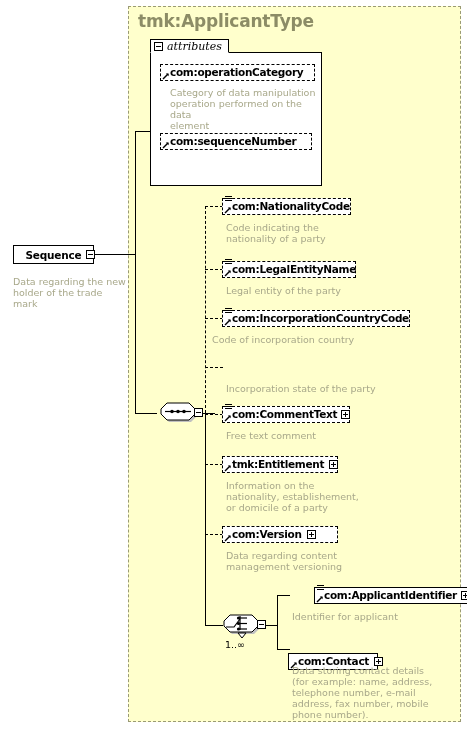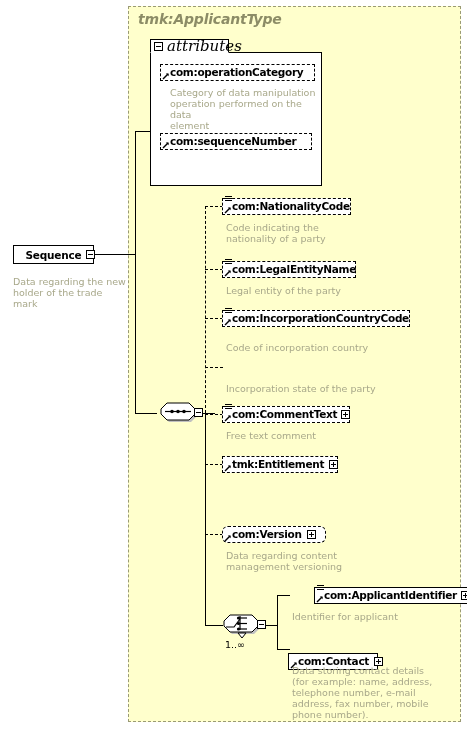--- a/index.html
+++ b/index.html
@@ -30,26 +30,25 @@
     width: 333px;
     height: 716px;
     background: #ffffcc;
     border: 1px dashed #9a9a74;
     box-sizing: border-box;
   }
   .type-title {
     position: absolute;
     left: 138px;
     top: 11px;
-    font-size: 14px;
+    font-size: 17px;
     font-weight: bold;
     color: #8c8c66;
     letter-spacing: -0.2px;
     white-space: nowrap;
-    font-style: italic;
   }
 
   
   .attr-panel {
     position: absolute;
     left: 150px;
     top: 52px;
     width: 172px;
     height: 134px;
     background: #ffffff;
@@ -65,21 +64,21 @@
     background: #ffffff;
     border: 1px solid #000000;
     border-bottom: 1px solid #ffffff;
     box-sizing: border-box;
     display: flex;
     align-items: center;
     gap: 4px;
     padding-left: 3px;
   }
   .attr-tab .lbl {
-    font-size: 15px;
+    font-size: 11px;
     font-style: italic;
     color: #000000;
     font-family: "DejaVu Serif", serif;
   }
 
   
   .exp {
     width: 9px;
     height: 9px;
     border: 1px solid #000000;
@@ -345,21 +344,21 @@
           <i></i>
           <i></i>
         </span>
       <svg class="arrow-glyph" viewBox="0 0 8 8">
         <path d="M1,7 L6,2" stroke="#000" stroke-width="1.4" fill="none"></path>
         <path d="M6.6,1.4 L6.6,4.2 L3.8,1.4 Z" fill="#000"></path>
       </svg>
       <span class="name">com:IncorporationCountryCode</span>
     </div>
   </div>
-  <div class="doc" style="left:226px; top:334px; width:200px;margin-top:8px;">Code of incorporation country</div>
+  <div class="doc" style="left:212px; top:334px; width:200px;">Code of incorporation country</div>
 
   <div class="ln dash-h" style="left:205px; top:367px; width:18px;"></div>
   <div class="doc" style="left:226px; top:383px; width:200px;">Incorporation state of the party</div>
 
   <div class="ln dash-h" style="left:205px; top:414px; width:18px;"></div>
   <div class="node-wrap" style="left:222px; top:406px;">
     <div class="node dashed" style="position:relative; width:128px;">
       <span class="attr-glyph">
           <i></i>
           <i></i>
@@ -379,24 +378,27 @@
   <div class="node-wrap" style="left:222px; top:456px;">
     <div class="node dashed" style="position:relative; width:116px;">
       <svg class="arrow-glyph" viewBox="0 0 8 8">
         <path d="M1,7 L6,2" stroke="#000" stroke-width="1.4" fill="none"></path>
         <path d="M6.6,1.4 L6.6,4.2 L3.8,1.4 Z" fill="#000"></path>
       </svg>
       <span class="name">tmk:Entitlement</span>
       <span class="exp plus" style="margin-left:5px;"></span>
     </div>
   </div>
+  <div class="doc" style="left:226px; top:480px; width:200px;">Information on the
+nationality, establishement,
+or domicile of a party</div>
 
   <div class="ln dash-h" style="left:205px; top:534px; width:18px;"></div>
   <div class="node-wrap" style="left:222px; top:526px;">
-    <div class="node dashed" style="position:relative; width:104px;border-radius:6px;">
+    <div class="node dashed" style="position:relative; width:116px;">
       <svg class="arrow-glyph" viewBox="0 0 8 8">
         <path d="M1,7 L6,2" stroke="#000" stroke-width="1.4" fill="none"></path>
         <path d="M6.6,1.4 L6.6,4.2 L3.8,1.4 Z" fill="#000"></path>
       </svg>
       <span class="name">com:Version</span>
       <span class="exp plus" style="margin-left:5px;"></span>
     </div>
   </div>
   <div class="doc" style="left:226px; top:550px; width:200px;">Data regarding content
 management versioning</div>

